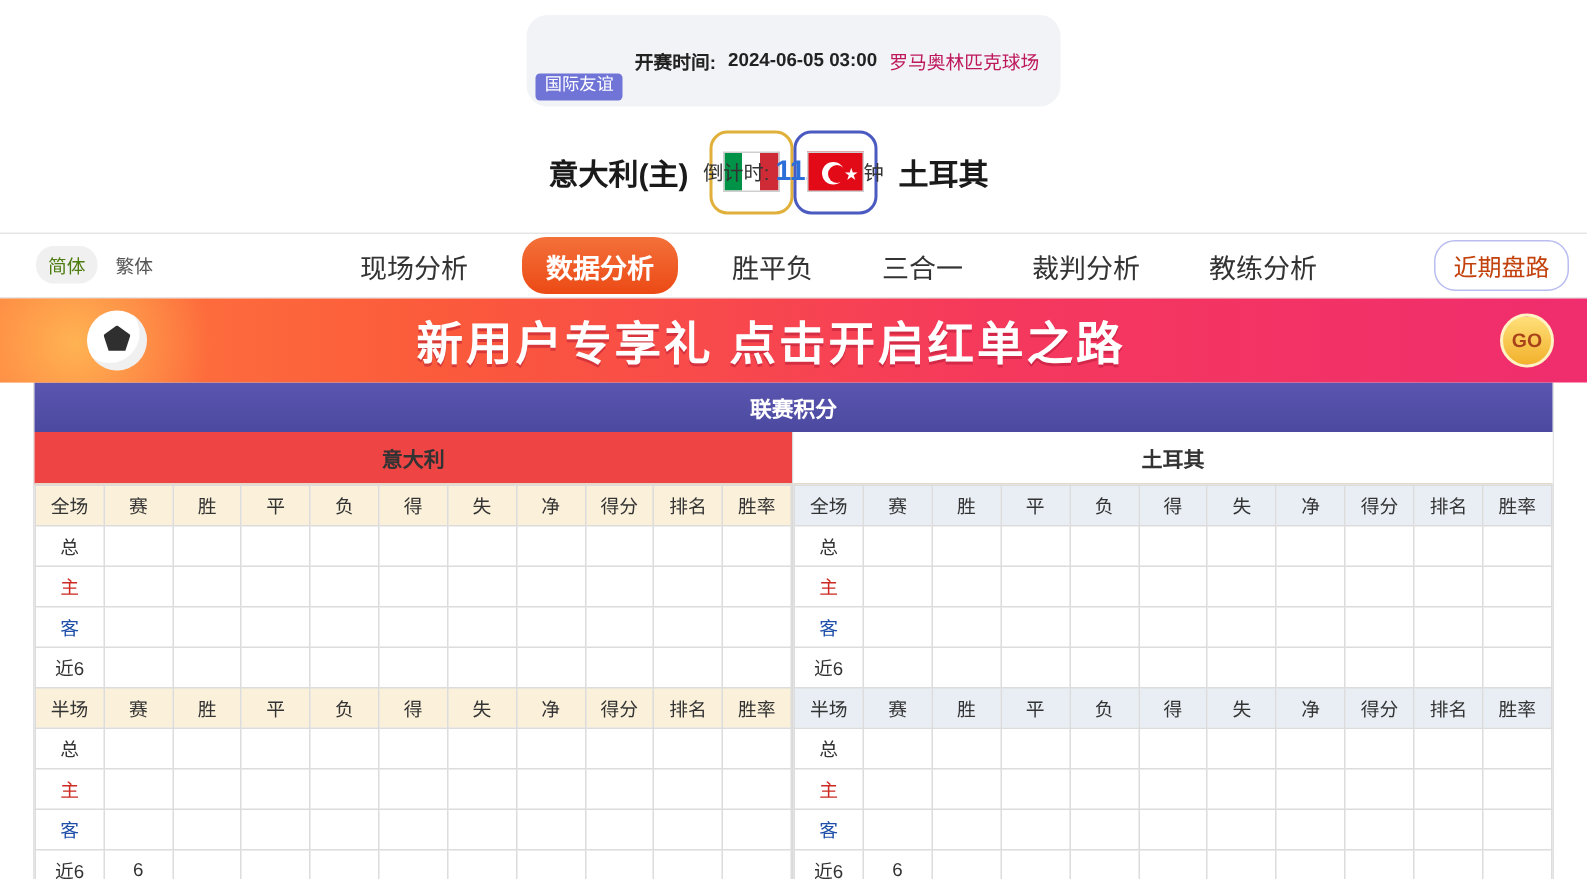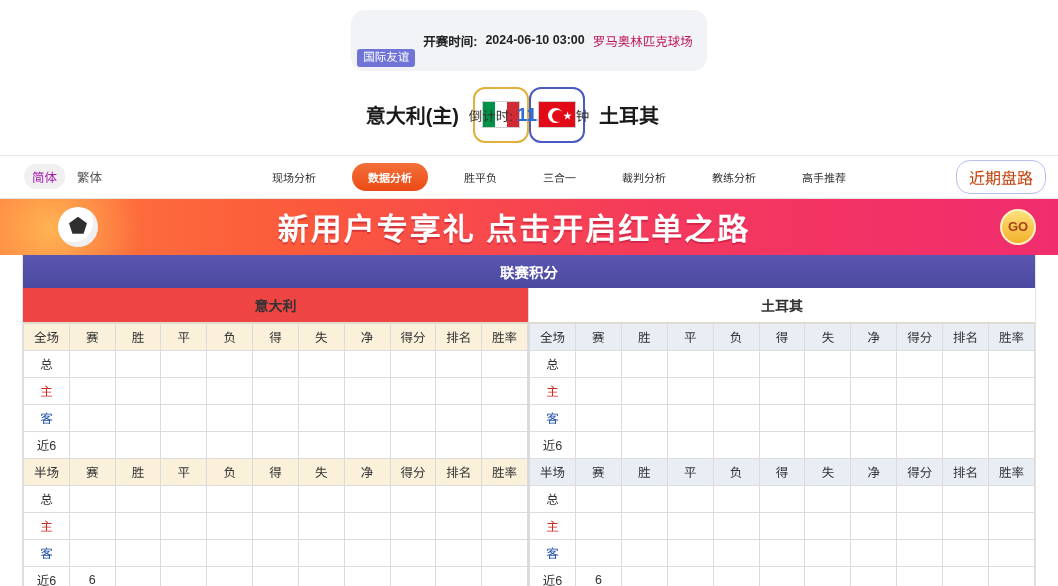--- a/index.html
+++ b/index.html
@@ -136,30 +136,30 @@
     display: flex;
     gap: 4px;
   }
   .lang-btn {
     font-size: 12.5px;
     padding: 3px 8px;
     border-radius: 12px;
     color: #555;
     cursor: pointer;
   }
-  .lang-btn.active { background: #f0f0f0; color: #a21caf; }
+  .lang-btn.active { background: #f0f0f0; color: #4d7c0f; }
   .nav-items {
     display: flex;
     align-items: center;
     gap: 26px;
     margin: 0 auto;
     padding-left: 60px;
   }
   .nav-item {
-    font-size: 11px;
+    font-size: 18px;
     color: #333;
     padding: 6px 10px;
     cursor: pointer;
     white-space: nowrap;
   }
   .nav-item.active {
     background: #f05a22;
     background: linear-gradient(180deg,#f3703a,#ec4a15);
     color: #fff;
     border-radius: 16px;
@@ -286,21 +286,21 @@
   td.row-label.away-row { color: #1f4fa8; }
   td.val { color: #333; }
 </style>
 </head>
 <body>
 
 <div class="match-meta">
   <div class="meta-pill">
     <span class="meta-tag">国际友谊</span>
     <span class="meta-label">开赛时间:</span>
-    <span class="meta-time">2024-06-10 03:00</span>
+    <span class="meta-time">2024-06-05 03:00</span>
     <span class="meta-venue">罗马奥林匹克球场</span>
   </div>
 </div>
 
 <div class="teams">
   <div class="team home">
     <span class="team-name">意大利(主)</span>
     <span class="flag-box home">
       <span class="flag flag-it"></span>
     </span>
@@ -328,21 +328,20 @@
     <span class="lang-btn">繁体</span>
   </div>
 
   <div class="nav-items">
     <span class="nav-item">现场分析</span>
     <span class="nav-item active">数据分析</span>
     <span class="nav-item">胜平负</span>
     <span class="nav-item">三合一</span>
     <span class="nav-item">裁判分析</span>
     <span class="nav-item">教练分析</span>
-    <span class="nav-item">高手推荐</span>
   </div>
 
   <span class="nav-right">近期盘路</span>
 </div>
 
 <div class="banner">
   <span class="banner-ball"></span>
   <div class="banner-text">新用户专享礼  点击开启红单之路</div>
   <span class="banner-go">GO</span>
 </div>

